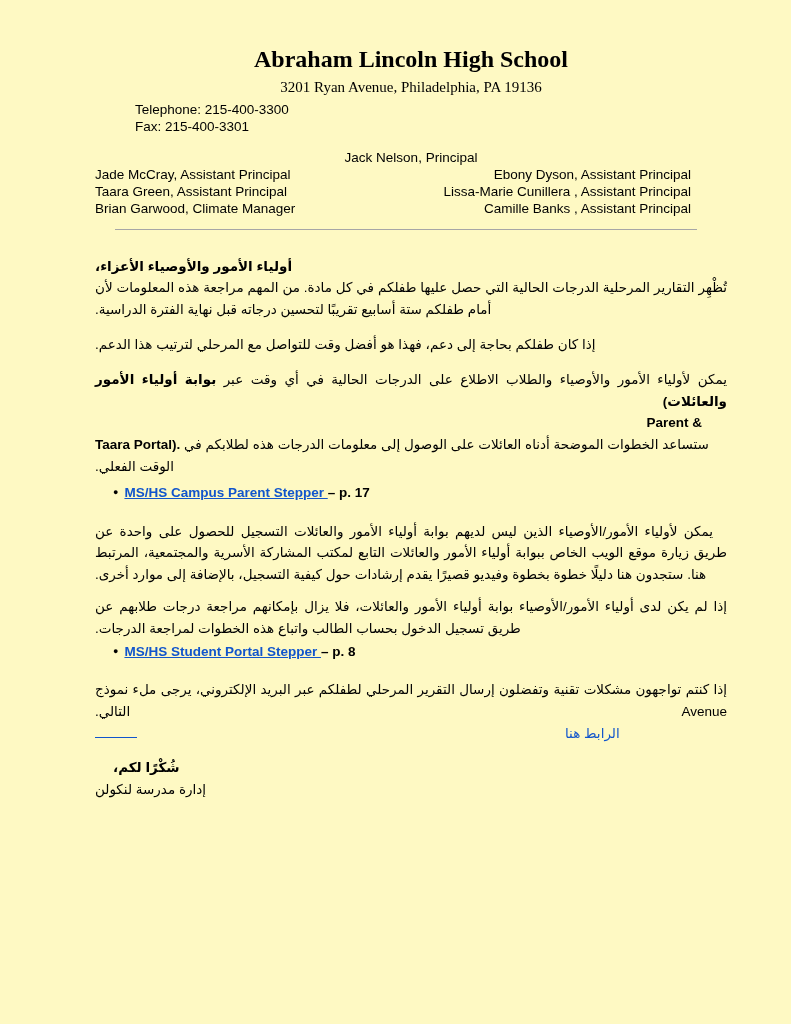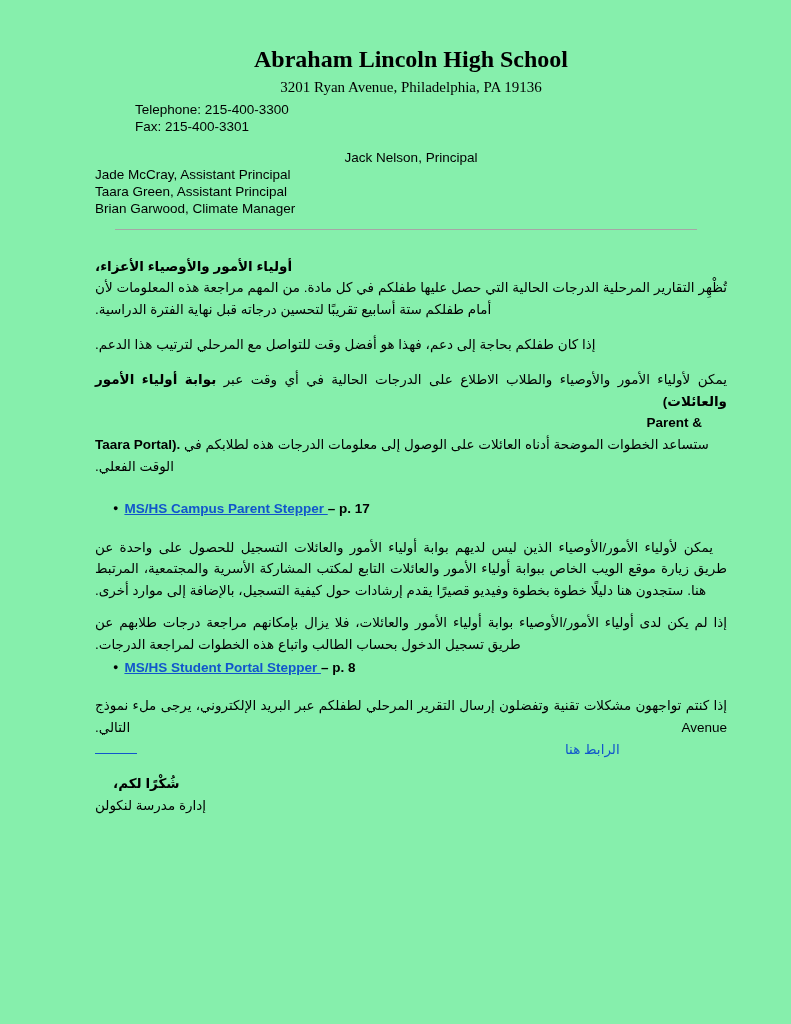--- a/index.html
+++ b/index.html
@@ -1,19 +1,19 @@
 <!DOCTYPE html>
 <html><head>
 <meta charset="utf-8">
 <style>
   html,body{margin:0;padding:0;background:#ffffff;}
   .page{
     position:relative;
     width:791px;height:1024px;
-    background:#86efac;
+    background:#fef9c3;
     font-family:"Liberation Sans","DejaVu Sans",sans-serif;
     color:#000;
     box-sizing:border-box;
     padding:46px 64px 0 95px;
     overflow:hidden;
   }
   
   .hdr-title{
     font-family:"Liberation Serif","DejaVu Serif",serif;
     font-weight:bold;font-size:24px;line-height:27px;
@@ -48,21 +48,21 @@
   .ar-stretch{direction:rtl;text-align:justify;text-align-last:justify;-moz-text-align-last:justify;}
   .b{font-weight:bold;}
   .greeting{margin-top:26px;font-weight:bold;}
   .mt13{margin-top:13px;}
   .mt17{margin-top:17px;}
   .mt10{margin-top:10px;}
   .parent-amp{direction:ltr;text-align:right;font-weight:bold;padding-right:25px;}
   .family-portal-line{direction:ltr;text-align:left;}
   .bullet-line{
     direction:ltr;text-align:left;font-weight:bold;
-    padding-left:18px;margin-top:20px;
+    padding-left:18px;margin-top:4px;
   }
   .bullet-dot{font-size:9px;vertical-align:2px;margin-right:6px;}
   .doc-link{
     color:#1155cc;text-decoration:underline;cursor:pointer;
   }
   .page-ref{color:#000;}
   .google-line{margin-top:17px;}
   .link-line{position:relative;height:22px;direction:ltr;}
   .blank-underline{
     display:inline-block;width:42px;height:14px;
@@ -89,20 +89,25 @@
   </div>
 
   <div class="hdr-principal">Jack Nelson, Principal</div>
 
   <div class="hdr-staff">
     <div class="staff-col-left">
       <div>Jade McCray, Assistant Principal</div>
       <div>Taara Green, Assistant Principal</div>
       <div>Brian Garwood, Climate Manager</div>
     </div>
+    <div class="staff-col-right">
+      <div>Ebony Dyson, Assistant Principal</div>
+      <div>Lissa-Marie Cunillera , Assistant Principal</div>
+      <div>Camille Banks , Assistant Principal</div>
+    </div>
   </div>
 
   <hr class="hdr-rule">
 
   <p class="ar greeting">أولياء الأمور والأوصياء الأعزاء،</p>
 
   <p class="ar">تُظْهِر التقارير المرحلية الدرجات الحالية التي حصل عليها طفلكم في كل مادة. من المهم مراجعة هذه المعلومات لأن أمام طفلكم ستة أسابيع تقريبًا لتحسين درجاته قبل نهاية الفترة الدراسية.</p>
 
   <p class="ar mt13">إذا كان طفلكم بحاجة إلى دعم، فهذا هو أفضل وقت للتواصل مع المرحلي لترتيب هذا الدعم.</p>
 

